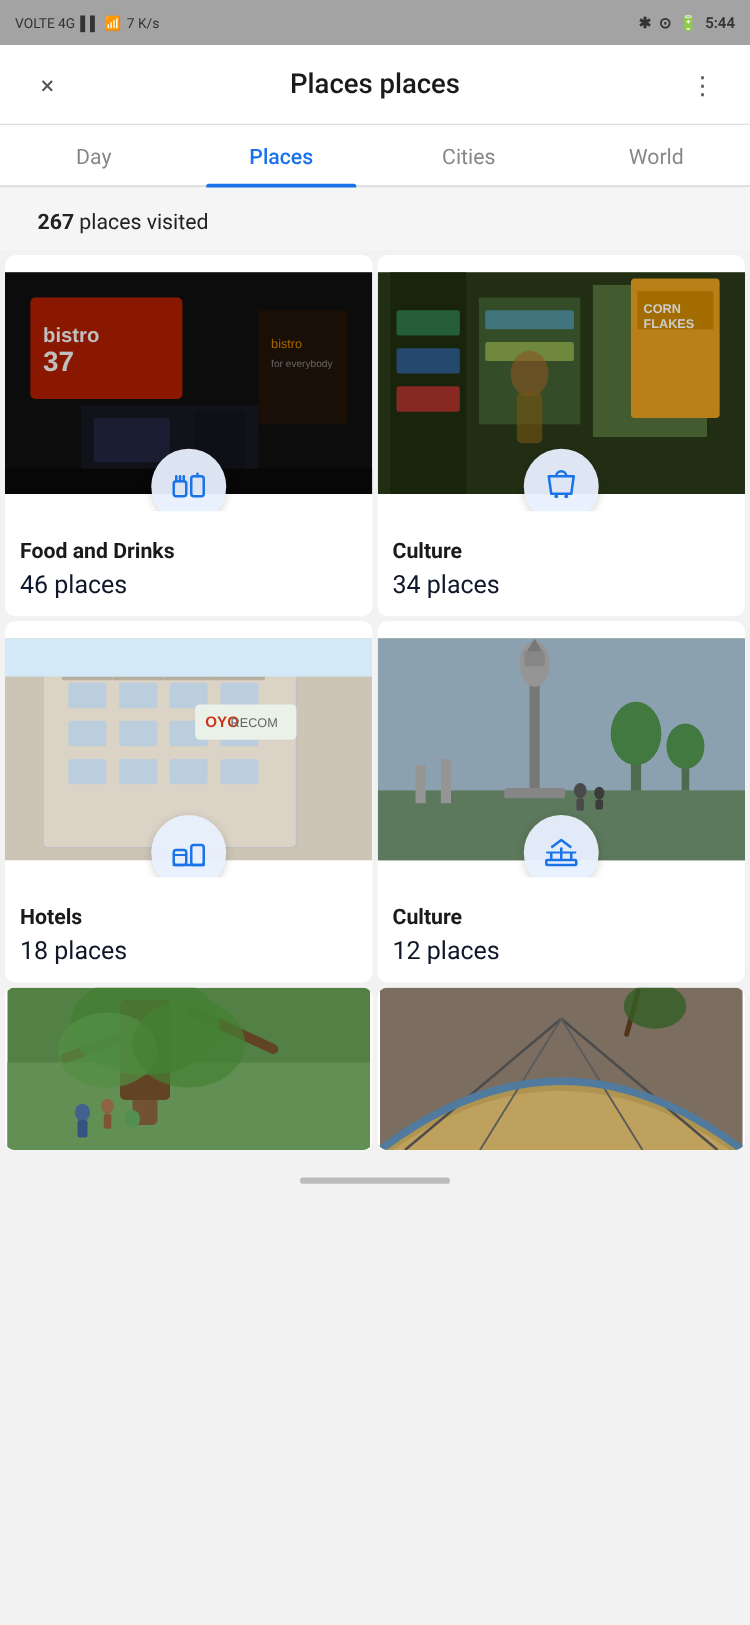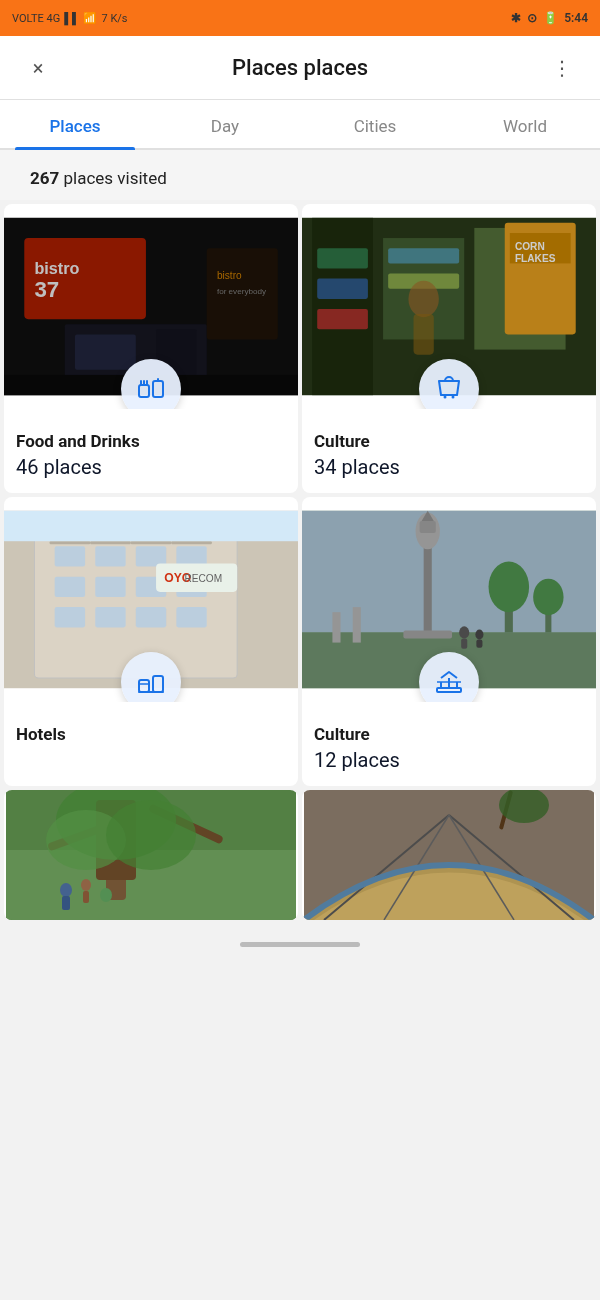--- a/index.html
+++ b/index.html
@@ -7,21 +7,21 @@
     body {
       width: 600px;
       min-height: 1300px;
       background: #f2f2f2;
       font-family: 'Roboto', Arial, sans-serif;
       overflow-x: hidden;
     }
 
     
     .status-bar {
-      background: #f97316;
+      background: #a3a3a3;
       height: 36px;
       display: flex;
       align-items: center;
       justify-content: space-between;
       padding: 0 12px;
       font-size: 12px;
       color: #333;
     }
     .status-left { display: flex; align-items: center; gap: 4px; font-size: 11px; }
     .status-right { display: flex; align-items: center; gap: 6px; font-size: 12px; font-weight: 600; }
@@ -214,22 +214,22 @@
   </div>
 </div>
 
 <div class="header">
   <div class="icon-btn">×</div>
   <div class="header-title">Places places</div>
   <div class="icon-btn">⋮</div>
 </div>
 
 <div class="tabs">
+  <div class="tab">Day</div>
   <div class="tab active">Places</div>
-  <div class="tab">Day</div>
   <div class="tab">Cities</div>
   <div class="tab">World</div>
 </div>
 
 <div class="places-count-bar">
   <strong>267</strong><span> places visited</span>
 </div>
 
 <div class="grid">
 
@@ -341,20 +341,21 @@
         <svg viewBox="0 0 32 32" fill="none" xmlns="http://www.w3.org/2000/svg">
           <rect x="4" y="14" width="10" height="12" rx="2" stroke="#1a73e8" stroke-width="2"></rect>
           <rect x="18" y="10" width="10" height="16" rx="2" stroke="#1a73e8" stroke-width="2"></rect>
           <path d="M4 26h24" stroke="#1a73e8" stroke-width="2" stroke-linecap="round"></path>
           <path d="M4 18h10" stroke="#1a73e8" stroke-width="1.5" stroke-linecap="round"></path>
         </svg>
       </div>
     </div>
     <div class="card-body">
       <div class="card-title">Hotels</div>
+      <div class="card-subtitle">18 places</div>
     </div>
   </div>
 
   <div class="card">
     <div class="card-img-container">
       <svg viewBox="0 0 290 175" xmlns="http://www.w3.org/2000/svg">
         <rect width="290" height="175" fill="#7a9a7a"></rect>
 
         <rect x="0" y="0" width="290" height="120" fill="#a0b8c8"></rect>
 

